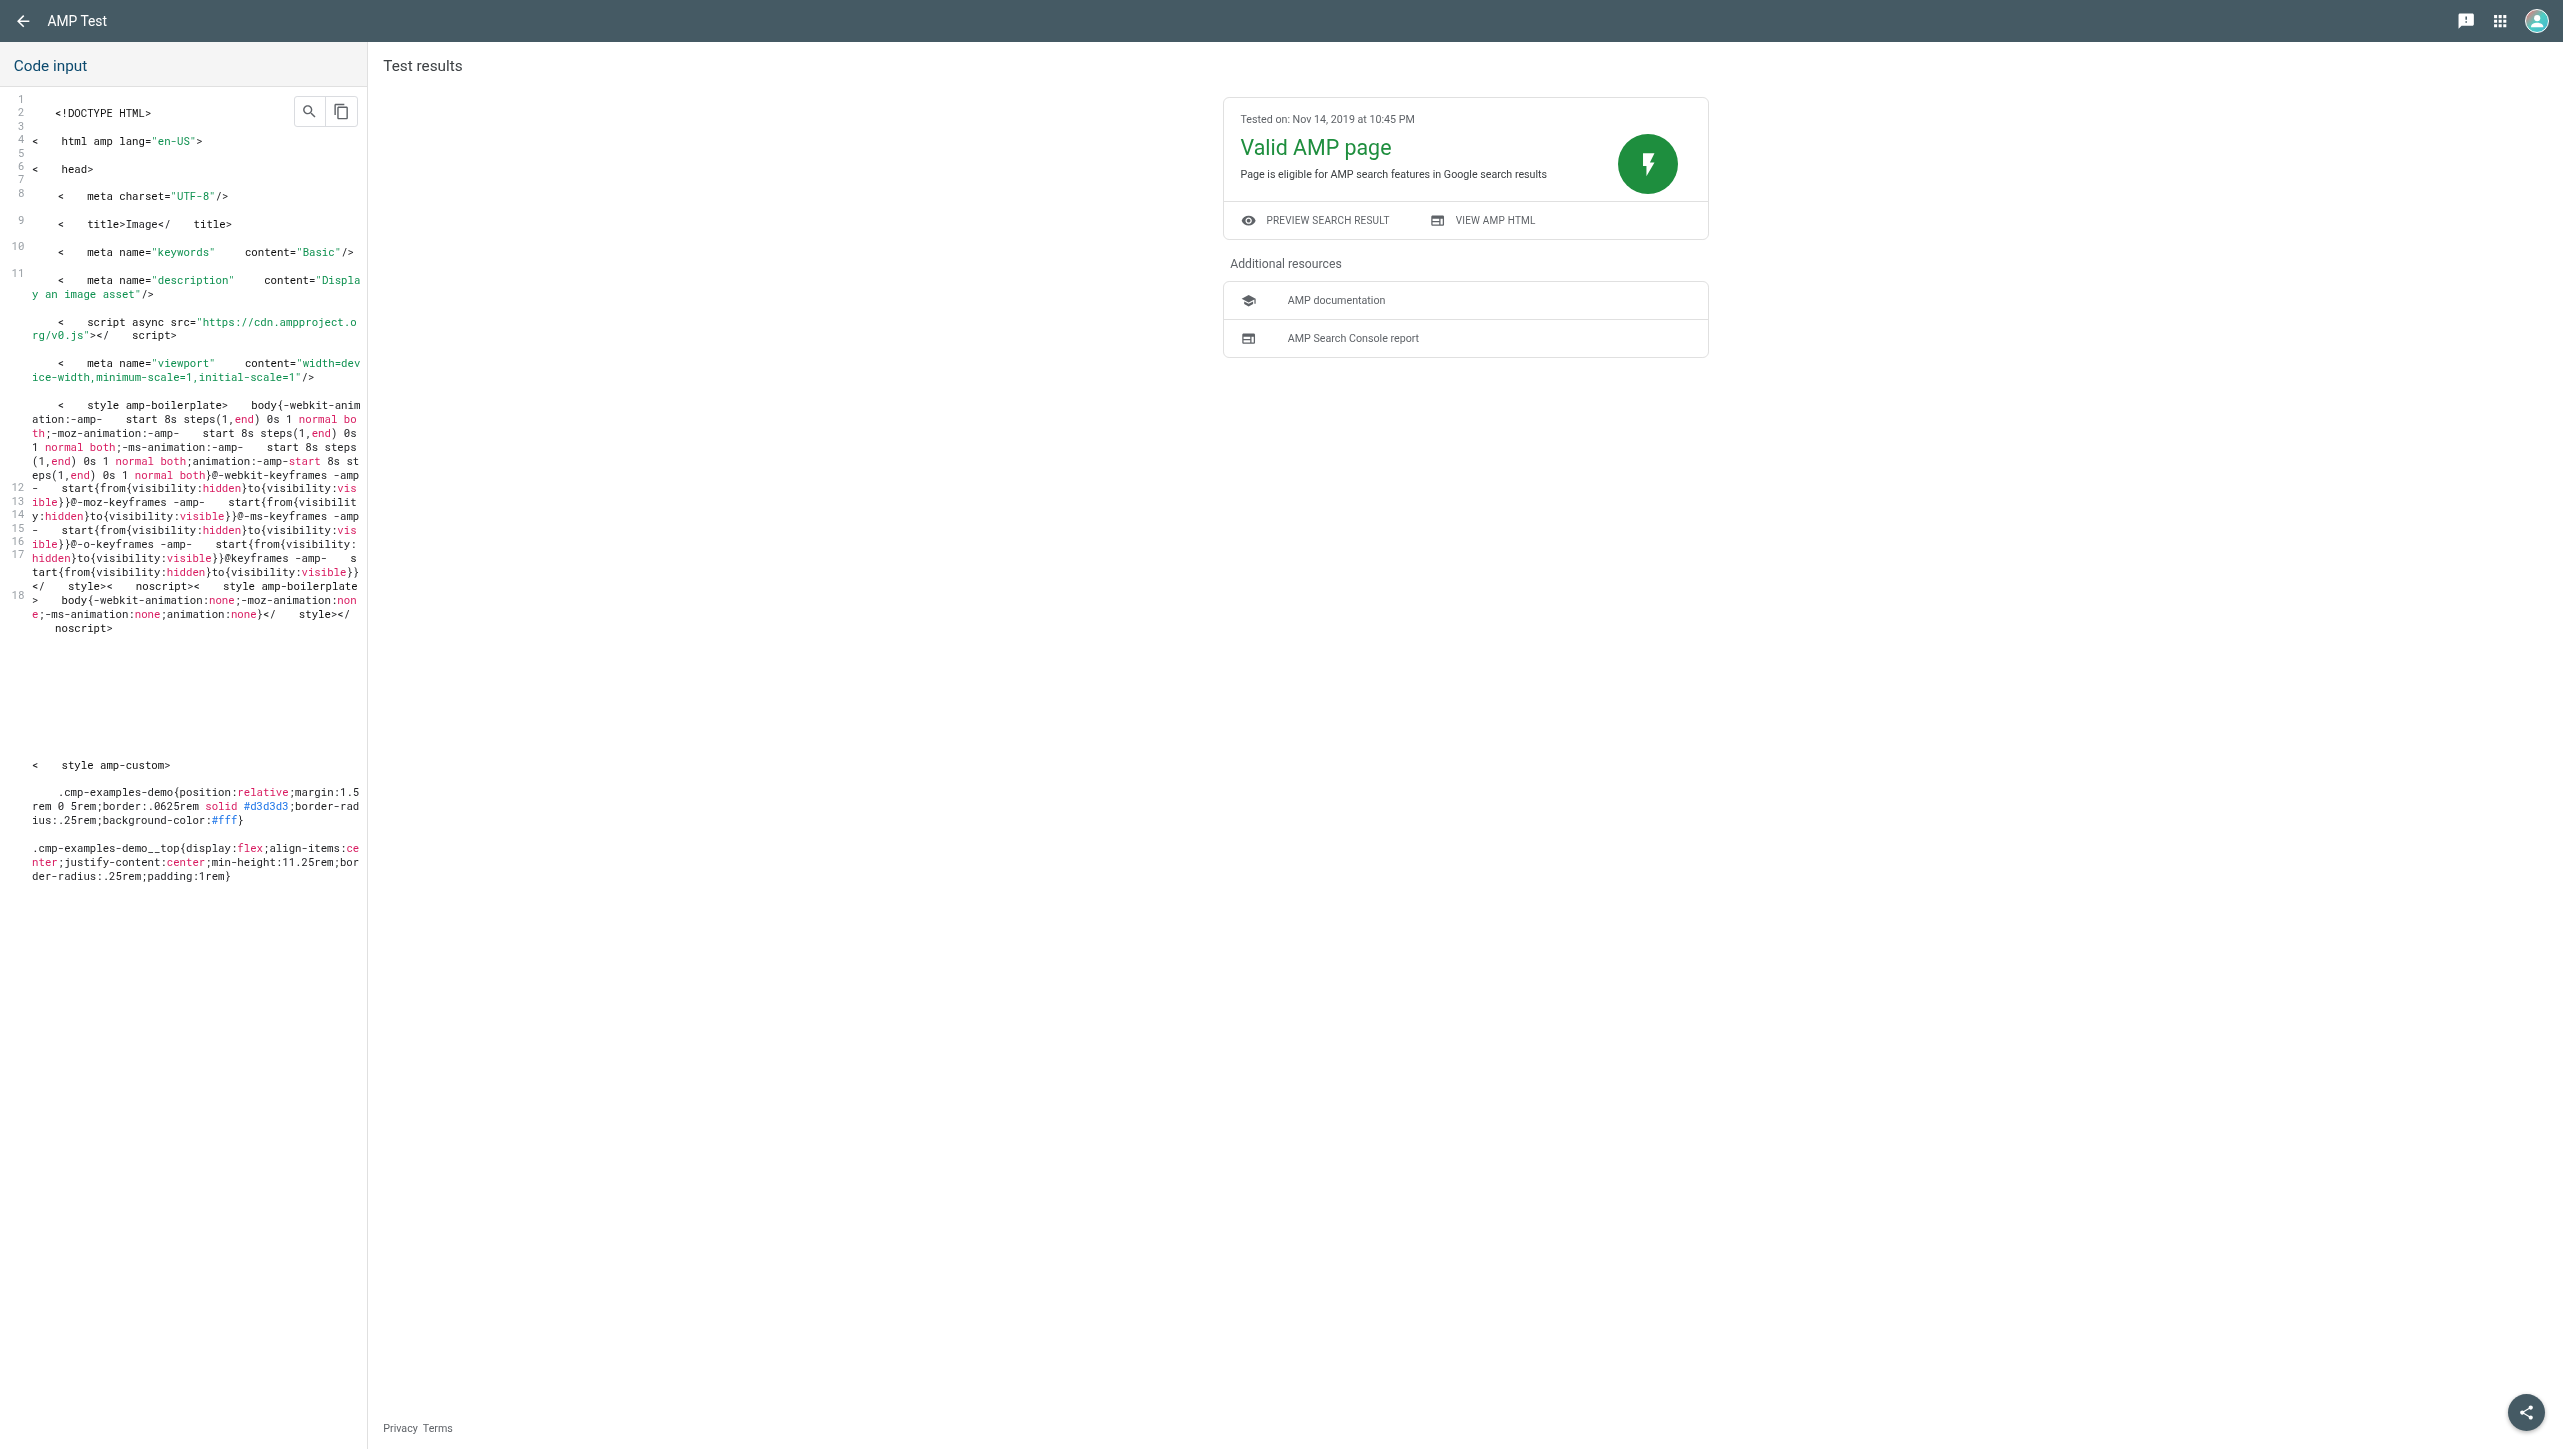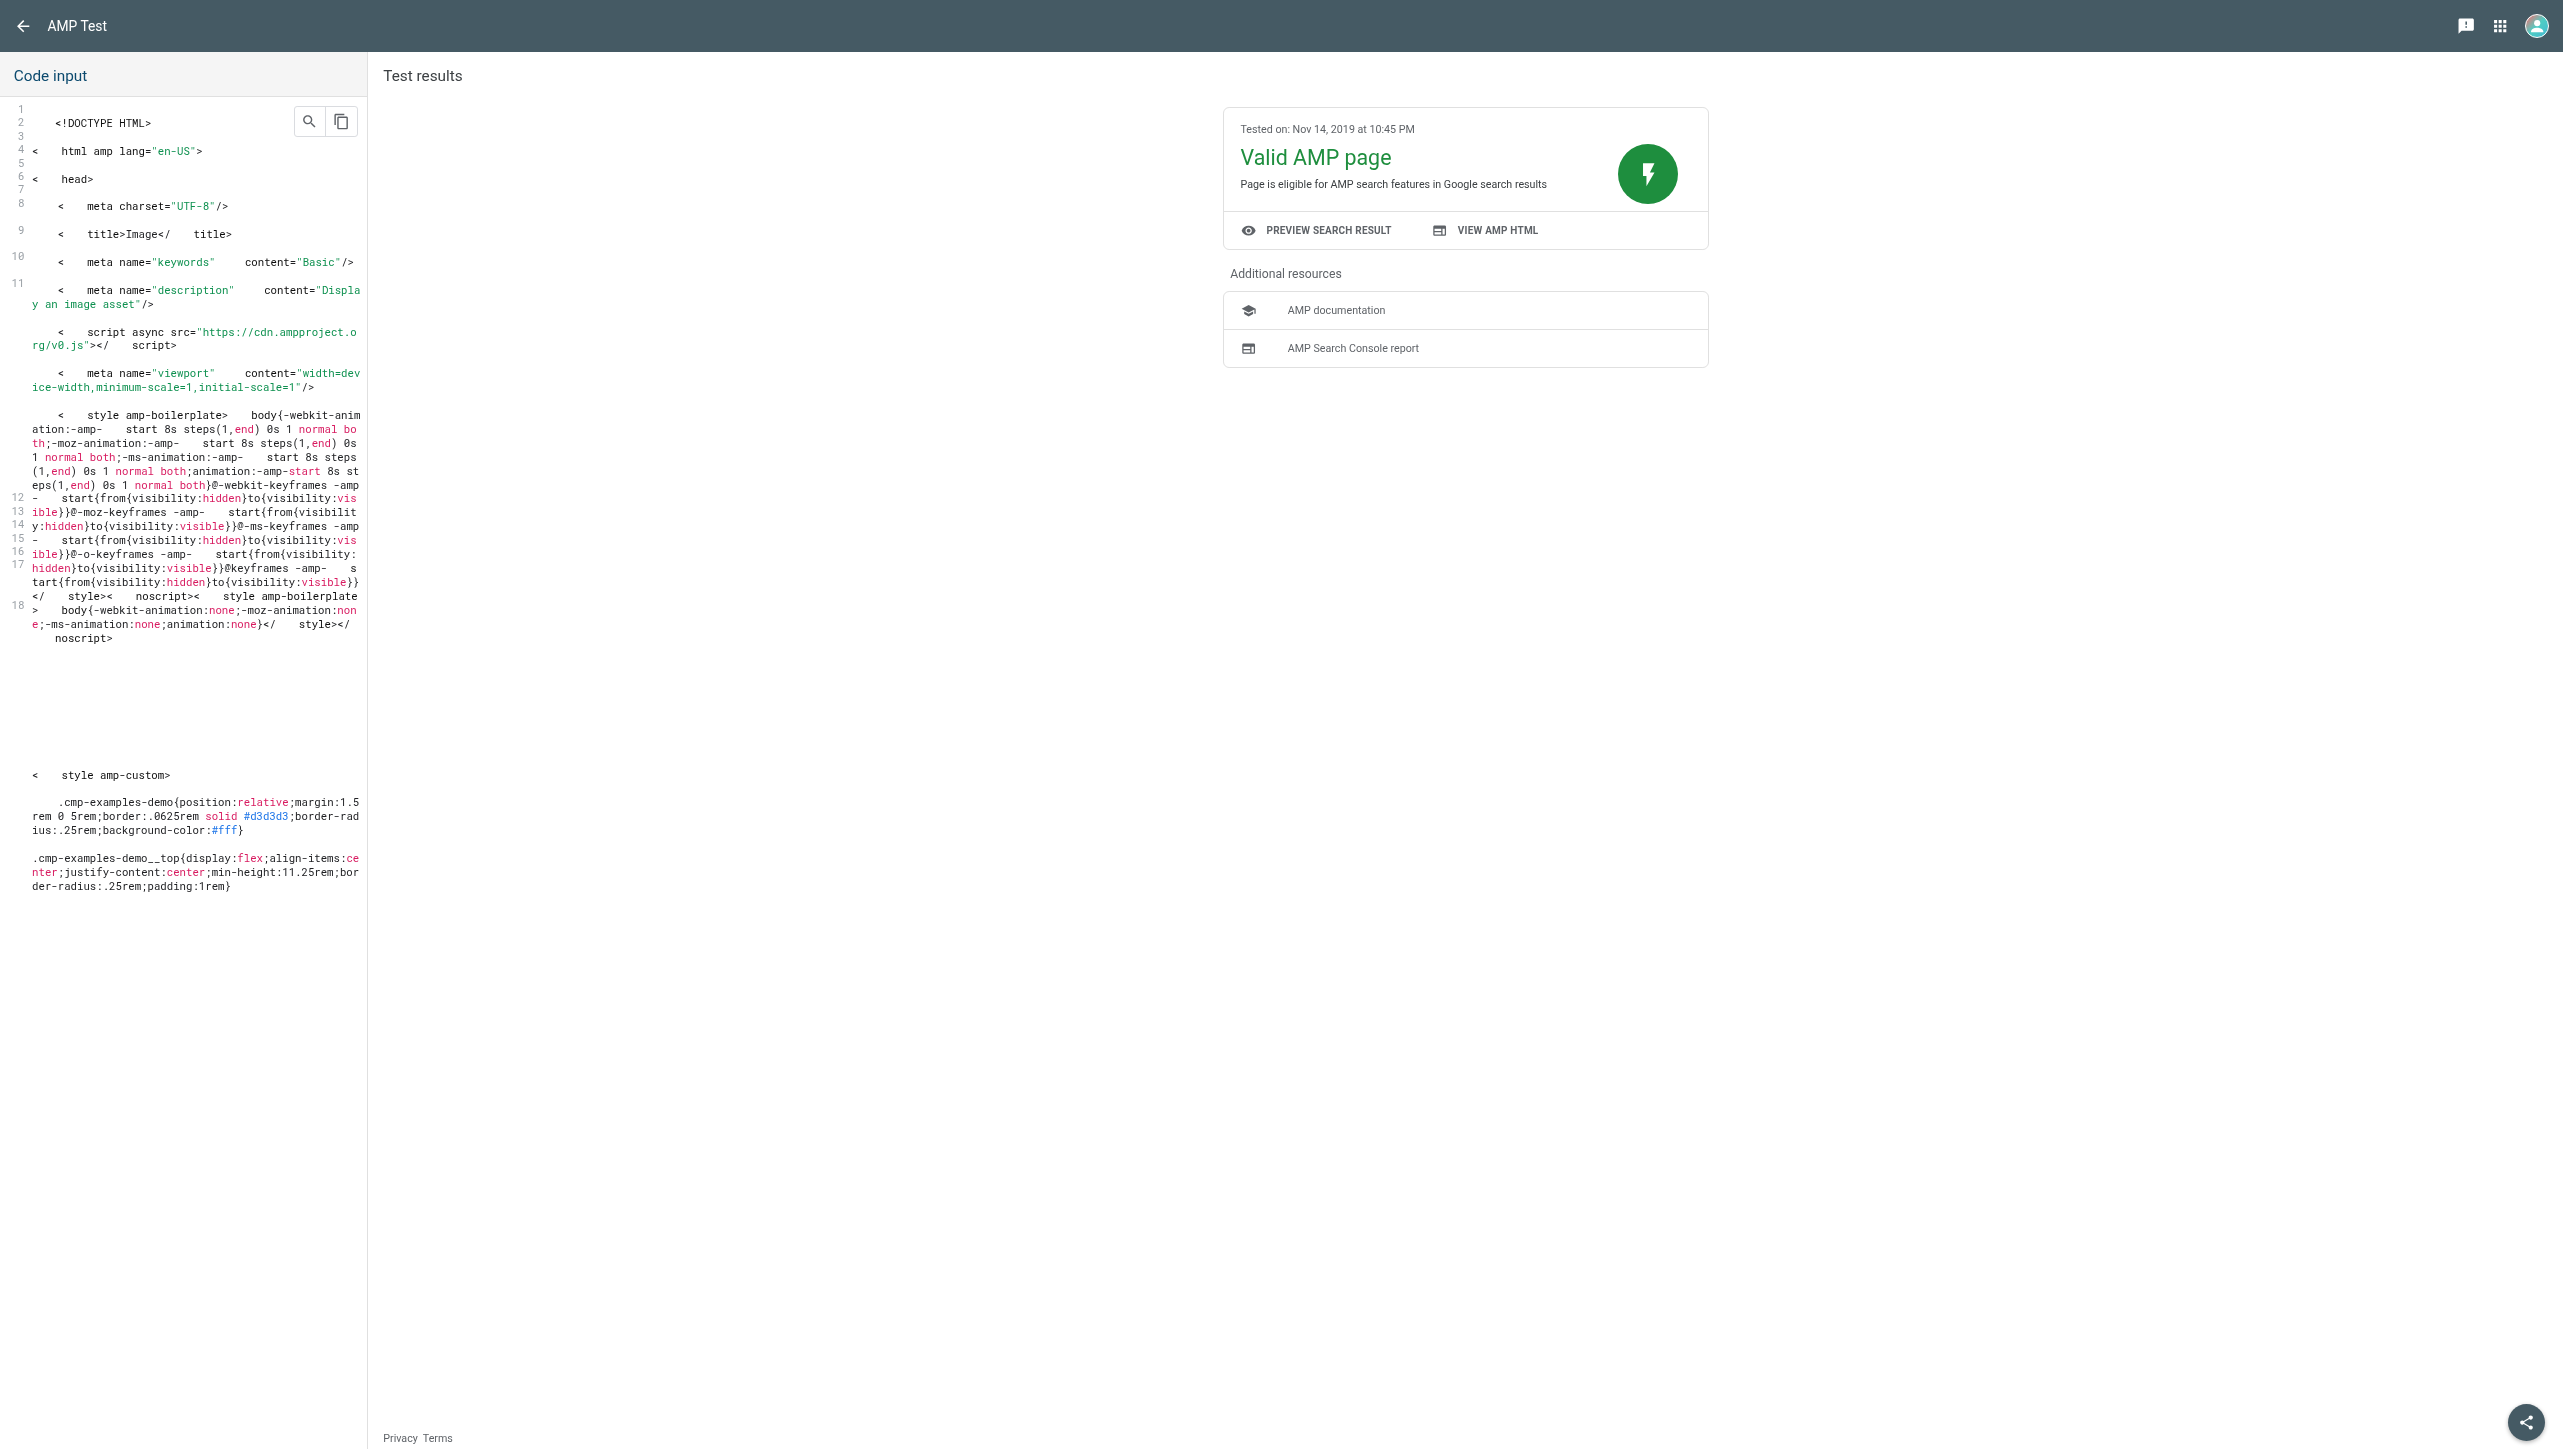--- a/index.html
+++ b/index.html
@@ -1,18 +1,18 @@
 <!DOCTYPE html>
 <html style="font-size:12.2px"><head>
 <meta charset="utf-8">
 <style>
 * { margin: 0; padding: 0; box-sizing: border-box; }
 body { font-family: Roboto, Arial, sans-serif; background: #fff; color: #202124; overflow: hidden; }
 
-.header { background: #455a64; height: 52px; display: flex; align-items: center; padding: 0 13.8px; color: #fff; }
+.header { background: #455a64; height: 42px; display: flex; align-items: center; padding: 0 13.8px; color: #fff; }
 .back-icon { width: 18.4px; height: 18.4px; cursor: pointer; margin-right: 15.3px; }
 .header-title { font-size: 13.8px; font-weight: 400; flex: 1; }
 .header-right { display: flex; align-items: center; gap: 15.3px; }
 .header-icon { width: 18.4px; height: 18.4px; cursor: pointer; fill: #fff; }
 .avatar { width: 24.5px; height: 24.5px; border-radius: 50%; background: linear-gradient(135deg, #ff6b6b, #4ecdc4, #45b7d1); border: 1.5px solid #fff; cursor: pointer; display: flex; align-items: center; justify-content: center; overflow: hidden; }
 
 .content { display: flex; height: calc(100vh - 42px); }
 
 .left-panel { width: 368px; background: #f5f5f5; display: flex; flex-direction: column; border-right: 0.8px solid #e0e0e0; }
 .panel-header { padding: 15.3px 13.8px 10.7px; font-size: 15.3px; color: #0c4a6e; font-weight: 400; }
@@ -41,21 +41,21 @@
 .card-left { flex: 1; }
 .tested-on { color: #5f6368; font-size: 10.7px; margin-bottom: 9.2px; }
 .valid-title { color: #1e8e3e; font-size: 21.4px; font-weight: 400; margin-bottom: 7.7px; }
 .valid-sub { color: #3c4043; font-size: 10.7px; margin-bottom: 20px; }
 .card-badge { width: 60px; height: 60px; background: #1e8e3e; border-radius: 50%; display: flex; align-items: center; justify-content: center; margin: 21.4px 12.2px 0 18.4px; flex-shrink: 0; }
 .card-badge svg { width: 27.5px; height: 27.5px; fill: #fff; }
 .card-actions { display: flex; border-top: 0.8px solid #e0e0e0; }
 .card-action { display: flex; align-items: center; padding: 10.7px 17px; cursor: pointer; gap: 10.7px; }
 .card-action:first-child { flex: 0 0 auto; margin-right: 6.1px; }
 .card-action svg { width: 15.3px; height: 15.3px; fill: #5f6368; }
-.card-action span { color: #5f6368; font-size: 10px; font-weight: 700; letter-spacing: 0.2px; }
+.card-action span { color: #5f6368; font-size: 10px; font-weight: 400; letter-spacing: 0.2px; }
 
 .section-title { max-width: 486px; margin: 0 auto 10.7px; color: #5f6368; font-size: 12.2px; padding-left: 7.7px; }
 .resources { max-width: 486px; margin: 0 auto; border: 0.8px solid #e0e0e0; border-radius: 6.1px; }
 .resource-item { display: flex; align-items: center; padding: 10.7px 17px; cursor: pointer; gap: 32px; }
 .resource-item:first-child { border-bottom: 0.8px solid #e0e0e0; }
 .resource-item svg { width: 15.3px; height: 15.3px; fill: #5f6368; }
 .resource-item span { color: #5f6368; font-size: 10.7px; }
 
 .footer { padding: 13.8px 15.3px; display: flex; gap: 5px; }
 .footer a { color: #5f6368; font-size: 10.7px; text-decoration: none; cursor: pointer; }

